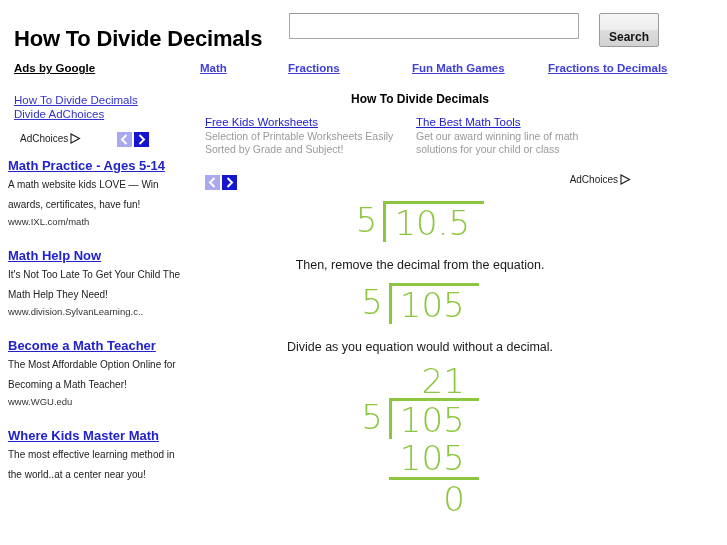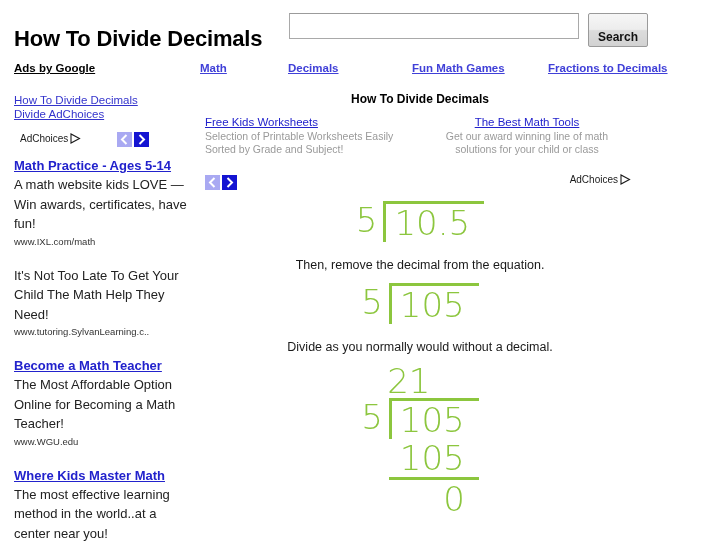--- a/index.html
+++ b/index.html
@@ -32,21 +32,21 @@
     width: 290px; height: 26px;
     border: 1px solid #a9a9a9;
     border-top-color: #9b9b9b;
     background: #ffffff;
     font-family: "Liberation Sans", sans-serif;
     font-size: 13px;
     padding: 2px 4px;
     outline: none;
   }
   .search-button {
-    margin-left: 9px;
+    margin-left: 20px;
     height: 27px;
     min-width: 54px;
     padding: 16px 9px;
     border: 1px solid #9a9a9a;
     border-radius: 2px;
     background: linear-gradient(to bottom, #f6f6f6 0%, #ededed 48%, #dcdcdc 52%, #d2d2d2 100%);
     font-family: "Liberation Sans", sans-serif;
     font-size: 12px;
     font-weight: bold;
     color: #111111;
@@ -132,33 +132,33 @@
     width: 15px; height: 15px;
     vertical-align: middle;
     margin-right: 2px;
     cursor: pointer;
     position: relative;
   }
   .arrow-btn.prev { background: #a9a9f2; }
   .arrow-btn.next { background: #1414d2; }
   .arrow-btn svg { position:absolute; left:0; top:0; }
 
-  .ad-block { padding-left: 14px; padding-right: 8px; margin-top: 4px; }
+  .ad-block { padding-left: 8px; padding-right: 8px; margin-top: 4px; }
   .ad-title {
     display: block;
     color: #2222cc;
     font-size: 13px;
     font-weight: bold;
     text-decoration: underline;
     line-height: 19px;
     cursor: pointer;
   }
   .ad-desc {
     color: #222222;
-    font-size: 13px;
+    font-size: 10px;
     line-height: 19.5px;
     margin-top: 0px;
   }
   .ad-url {
     color: #333333;
     font-size: 9.5px;
     line-height: 13px;
     margin-top: 1px;
     white-space: nowrap;
     overflow: hidden;
@@ -181,21 +181,21 @@
   .topads {
     position: relative;
     height: 58px;
   }
   .topad {
     position: absolute;
     top: 0;
     width: 206px;
   }
   .topad.left { left: 5px; }
-  .topad.right { left: 224px; text-align: center; }
+  .topad.right { left: 216px; }
   .topad-title {
     display: block;
     color: #2222cc;
     font-size: 11.5px;
     font-weight: normal;
     text-decoration: underline;
     line-height: 14px;
     cursor: pointer;
   }
   .topad-desc {
@@ -247,21 +247,21 @@
     line-height: 38px;
   }
   .ld-box {
     border-left: 3px solid #8cc63e;
     border-top: 3px solid #8cc63e;
     padding: 0 14px 0 8px;
     line-height: 38px;
     text-align: center;
   }
   .ld-quot {
-    text-align: left;
+    text-align: right;
     line-height: 34px;
     padding: 0 14px 0 8px;
     margin-left: 0;
   }
   .ld-sub {
     text-align: right;
     padding: 0 14px 0 8px;
     border-bottom: 3px solid #8cc63e;
     line-height: 38px;
   }
@@ -279,21 +279,21 @@
 <div class="page-title">How To Divide Decimals</div>
 
 <div class="search-wrap">
   <input class="search-input" type="text" placeholder="" style="">
   <button class="search-button">Search</button>
 </div>
 
 <div class="adrow">
   <span class="abg">Ads by Google</span>
   <a class="n0">Math</a>
-  <a class="n1">Decimals</a>
+  <a class="n1">Fractions</a>
   <a class="n2">Fun Math Games</a>
   <a class="n3">Fractions to Decimals</a>
 </div>
 
 <div class="sidebar">
 
   <div class="side-links">
     <a>How To Divide Decimals</a>
     <a>Divide AdChoices</a>
   </div>
@@ -312,22 +312,23 @@
   </div>
 
   <div class="ad-block">
     <a class="ad-title">Math Practice - Ages 5-14</a>
     <div class="ad-desc">A math website kids LOVE — Win awards, certificates, have fun!</div>
     <div class="ad-url">www.IXL.com/math</div>
   </div>
   <div class="ad-gap"></div>
 
   <div class="ad-block">
+    <a class="ad-title">Math Help Now</a>
     <div class="ad-desc">It's Not Too Late To Get Your Child The Math Help They Need!</div>
-    <div class="ad-url">www.tutoring.SylvanLearning.c..</div>
+    <div class="ad-url">www.division.SylvanLearning.c..</div>
   </div>
   <div class="ad-gap"></div>
 
   <div class="ad-block">
     <a class="ad-title">Become a Math Teacher</a>
     <div class="ad-desc">The Most Affordable Option Online for Becoming a Math Teacher!</div>
     <div class="ad-url">www.WGU.edu</div>
   </div>
   <div class="ad-gap"></div>
 
@@ -380,21 +381,21 @@
 
   <div class="eq" style="margin-top:9px;">
     <div class="ld">
       <div class="ld-row">
         <div class="ld-divisor">5</div>
         <div class="ld-box">105</div>
       </div>
     </div>
   </div>
 
-  <p class="para" style="margin-top:16px;">Divide as you normally would without a decimal.</p>
+  <p class="para" style="margin-top:16px;">Divide as you equation would without a decimal.</p>
 
   <div class="eq" style="margin-top:9px;">
     <div class="ld">
       <div class="ld-quot ld-indent">21</div>
       <div class="ld-row">
         <div class="ld-divisor">5</div>
         <div class="ld-stack">
           <div class="ld-box">105</div>
           <div class="ld-sub">105</div>
           <div class="ld-rem">0</div>

